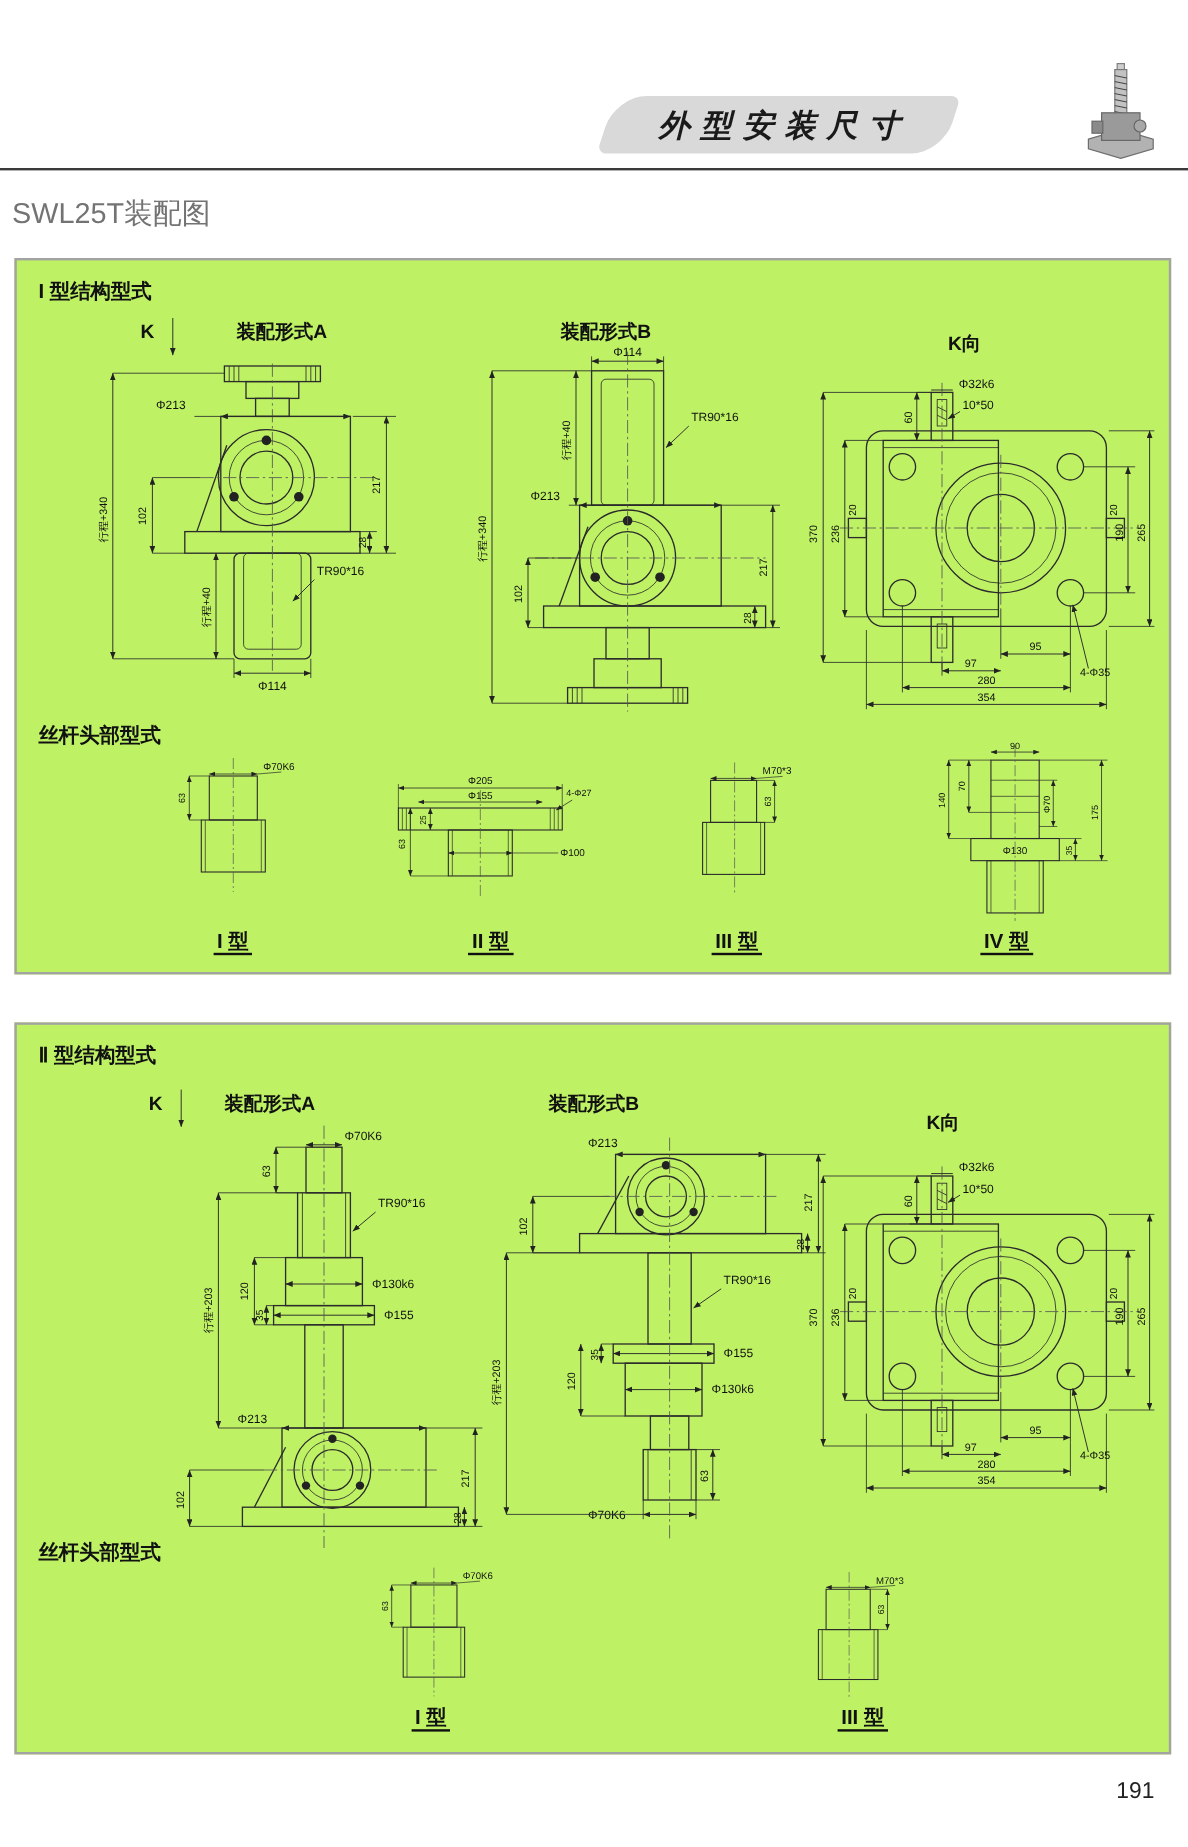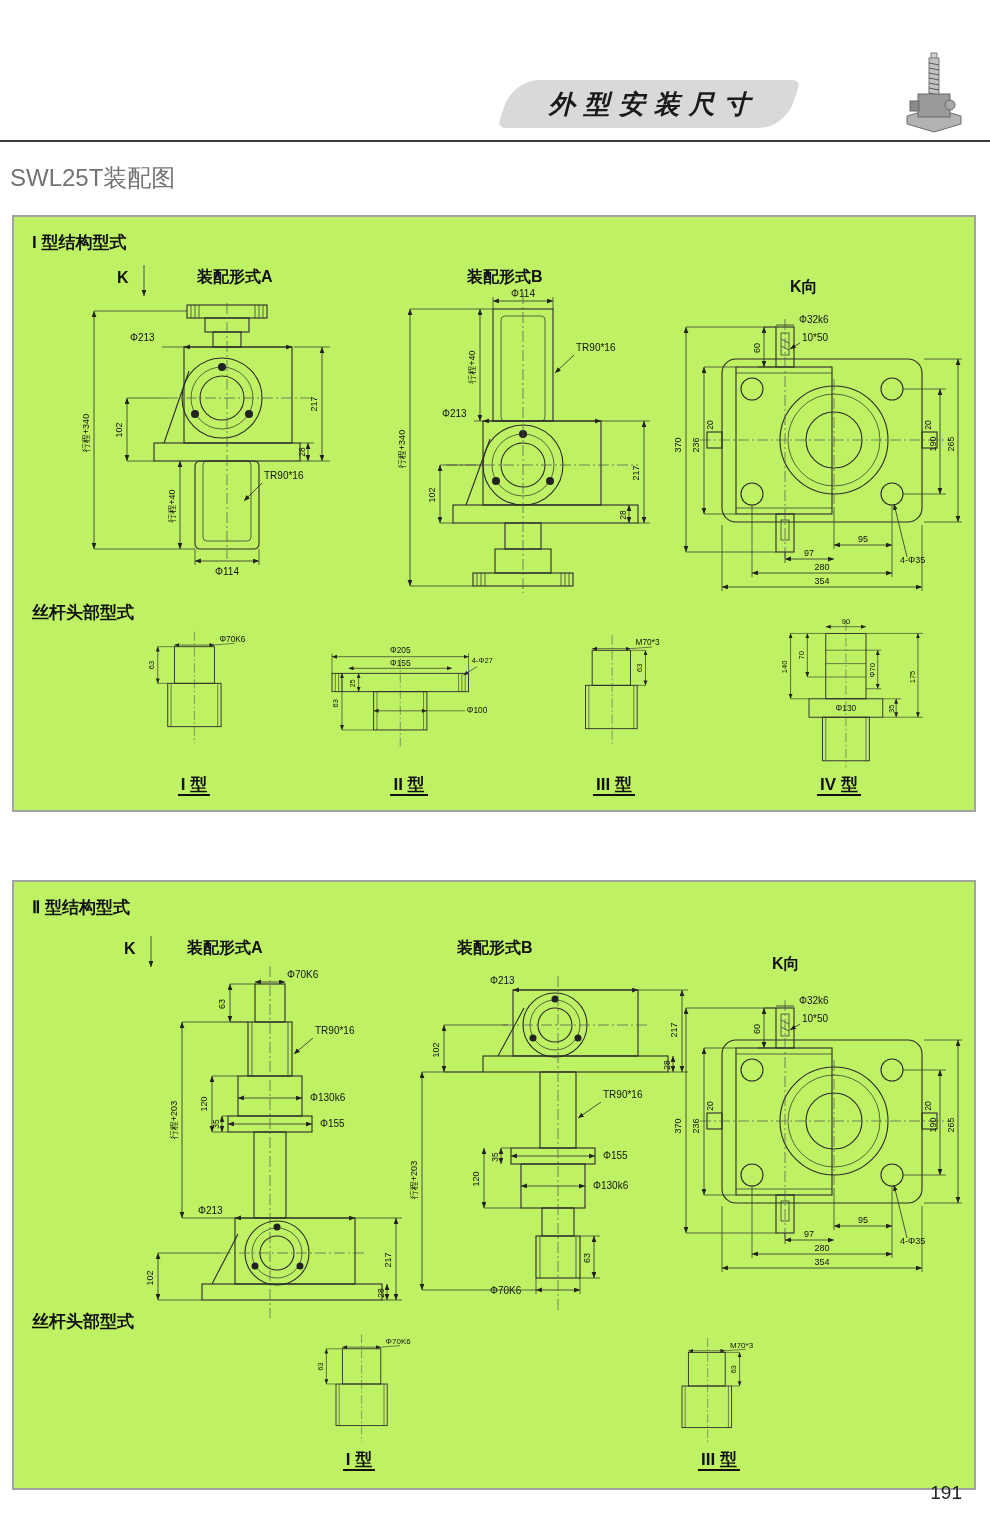--- a/index.html
+++ b/index.html
@@ -5,21 +5,21 @@
   html,body{margin:0;padding:0;background:#fff;}
   body{position:relative;width:990px;height:1539px;font-family:"Liberation Sans",sans-serif;color:#111;overflow:hidden;}
   .abs{position:absolute;}
   .banner{position:absolute;left:505px;top:80px;width:288px;height:48px;background:#d9d9d9;
           transform:skewX(-18deg);border-radius:26px 8px 26px 8px;display:flex;align-items:center;justify-content:center;}
   .banner span{transform:skewX(18deg);font-style:italic;font-weight:bold;font-size:26px;letter-spacing:9px;color:#1a1a1a;padding-left:9px;white-space:nowrap;}
   .rule{position:absolute;top:140px;left:0;width:990px;height:2px;background:#3a3a3a;}
   .page-title{position:absolute;left:10px;top:162px;font-size:24px;color:#737373;}
   .frame{position:absolute;left:12px;width:960px;border:2px solid #a3a3a3;background:#bef264;}
   #frame1{top:215px;height:593px;}
-  #frame2{top:852px;height:606px;margin-top:28px;}
+  #frame2{top:852px;height:606px;}
   .sec-h{position:absolute;font-weight:bold;font-size:17px;color:#111;white-space:nowrap;}
   .draw-title{position:absolute;font-weight:bold;font-size:16px;white-space:nowrap;}
   .kmark{position:absolute;font-weight:bold;font-size:16px;}
   .type-label{position:absolute;width:110px;text-align:center;font-weight:bold;font-size:17px;}
   .type-label span{border-bottom:2px solid #111;padding:0 3px;}
   .pageno{position:absolute;right:28px;top:1482px;font-size:19px;color:#222;}
   svg{position:absolute;overflow:visible;}
   svg .ln{stroke:#2b2b2b;stroke-width:1.1;fill:none;}
   svg .tn{stroke:#2b2b2b;stroke-width:0.7;fill:none;}
   svg .cl{stroke:#555;stroke-width:0.7;fill:none;stroke-dasharray:11 3 2 3;}

